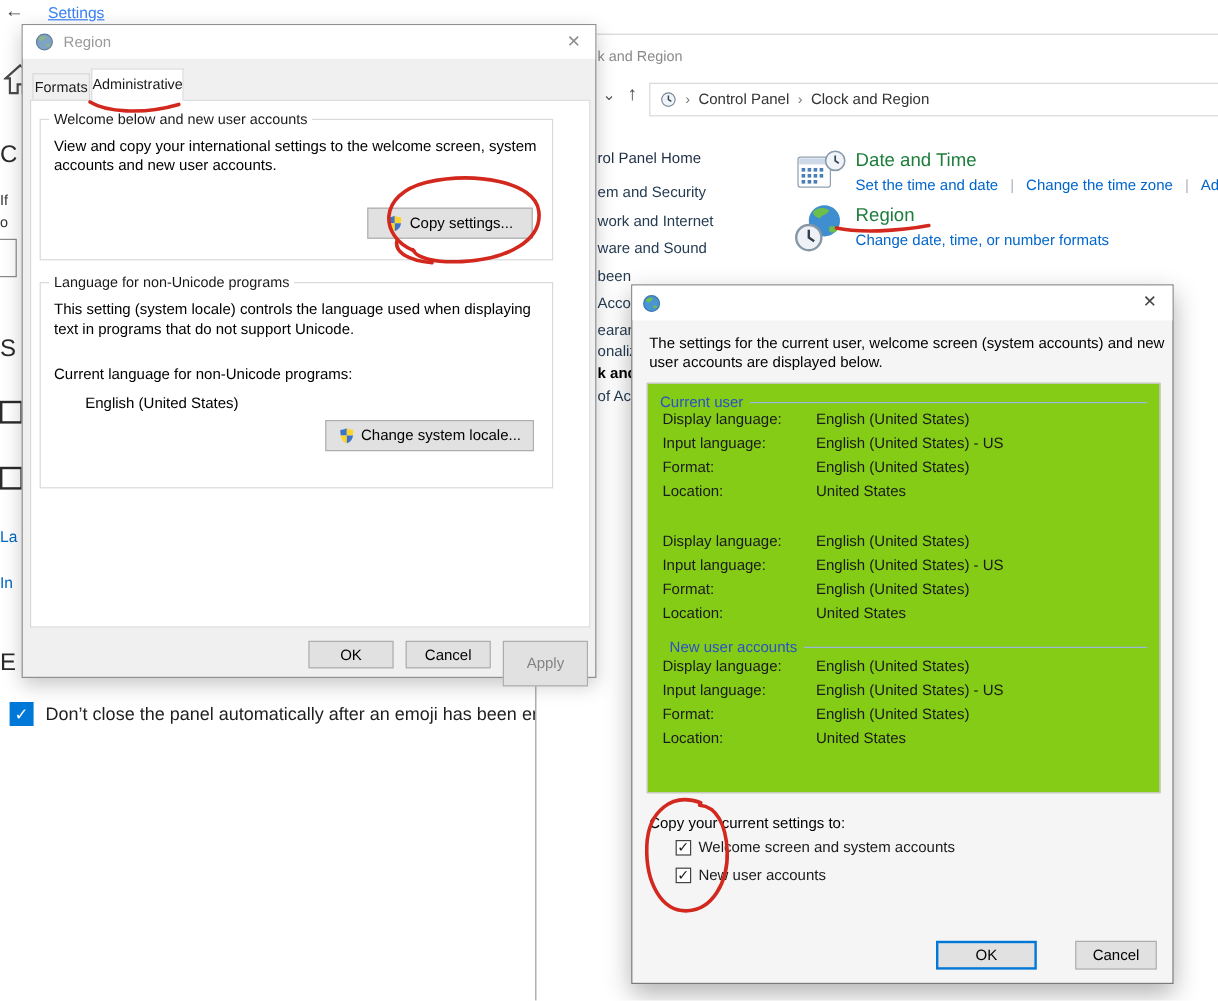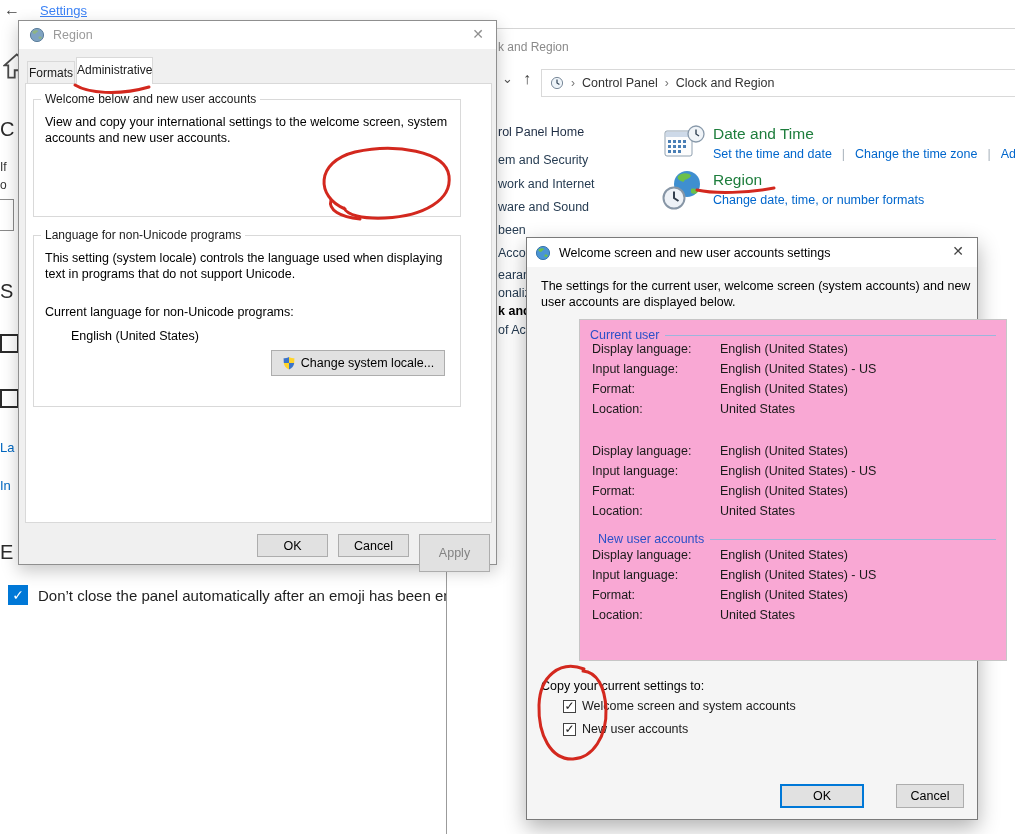--- a/index.html
+++ b/index.html
@@ -57,21 +57,21 @@
   .win-btn { position:absolute; background:#e1e1e1; border:1px solid #adadad; font-size:12.5px; color:#000;
     display:flex; align-items:center; justify-content:center; gap:5px; cursor:pointer;
     font-family:"Liberation Sans", sans-serif; }
   .win-btn.disabled { color:#838383; }
   .win-btn.default { border:2px solid #0078d7; }
 
   
   #copy-dlg { left:526px; top:237px; width:452px; height:583px; background:#f5f5f5;
     border:1px solid #7a7a7a; box-shadow:0 8px 20px rgba(0,0,0,.3); z-index:4; }
   #copy-dlg .dlg-titlebar { height:29px; }
-  .info-box { left:12px; top:81px; width:428px; height:342px; background:#f9a8d4; border:1px solid #c6c6c6;margin-left:40px; }
+  .info-box { left:12px; top:81px; width:428px; height:342px; background:#84cc16; border:1px solid #c6c6c6; }
   .sec-head { position:absolute; left:10px; width:406px; display:flex; align-items:center; gap:6px; }
   .sec-label { font-size:12.5px; color:#2b50c8; white-space:nowrap; }
   .sec-line { flex:1; height:1px; background:#9cb6dc; }
   .info-label { position:absolute; left:12px; font-size:12.5px; color:#1a1a1a; }
   .info-value { position:absolute; left:140px; font-size:12.5px; color:#1a1a1a; }
   .cb { position:absolute; width:13px; height:13px; border:1px solid #424242; background:#fff;
     font-size:12px; line-height:11px; text-align:center; color:#1a1a1a; cursor:pointer; }
   .cb-label { position:absolute; font-size:12.5px; color:#1a1a1a; }
 
   
@@ -180,20 +180,29 @@
       <span class="dlg-close" style="right:12px;color:#8f8f8f">✕</span>
     </div>
 
     <div class="tab tab-inactive">Formats</div>
     <div class="tab tab-active">Administrative</div>
     <div class="abs tab-page"></div>
 
     <div class="groupbox" style="left:14px;top:78px;width:428px;height:118px"></div>
     <div class="grouplabel" style="left:22px;top:71px">Welcome below and new user accounts</div>
     <div class="body-text" style="left:26px;top:93px;width:406px">View and copy your international settings to the welcome screen, system accounts and new user accounts.</div>
+    <div class="win-btn" style="left:287px;top:152px;width:138px;height:26px">
+      <svg width="14" height="14" viewBox="0 0 16 16">
+        <path d="M8 1C5.5 2.2 3.5 2.6 1.8 2.6L2.1 8H8z" fill="#3b74c9"></path>
+        <path d="M8 1c2.5 1.2 4.5 1.6 6.2 1.6L13.9 8H8z" fill="#ffd42a"></path>
+        <path d="M2.1 8c.4 3.4 2 5.9 5.9 7.4V8z" fill="#ffd42a"></path>
+        <path d="M13.9 8c-.4 3.4-2 5.9-5.9 7.4V8z" fill="#3b74c9"></path>
+      </svg>
+      <span>Copy settings...</span>
+    </div>
 
     <div class="groupbox" style="left:14px;top:214px;width:428px;height:172px"></div>
     <div class="grouplabel" style="left:22px;top:207px">Language for non-Unicode programs</div>
     <div class="body-text" style="left:26px;top:283px">Current language for non-Unicode programs:</div>
     <div class="body-text" style="left:26px;top:229px;width:406px">This setting (system locale) controls the language used when displaying text in programs that do not support Unicode.</div>
     <div class="body-text" style="left:52px;top:307px">English (United States)</div>
     <div class="win-btn" style="left:252px;top:329px;width:174px;height:26px">
       <svg width="14" height="14" viewBox="0 0 16 16">
         <path d="M8 1C5.5 2.2 3.5 2.6 1.8 2.6L2.1 8H8z" fill="#3b74c9"></path>
         <path d="M8 1c2.5 1.2 4.5 1.6 6.2 1.6L13.9 8H8z" fill="#ffd42a"></path>
@@ -208,21 +217,20 @@
     <div class="win-btn disabled" style="left:400px;top:513px;width:71px;height:38px">Apply</div>
   </div>
 
   <div id="copy-dlg" class="abs">
     <div class="abs dlg-titlebar">
       <svg style="margin-left:8px" width="16" height="16" viewBox="0 0 16 16">
         <circle cx="8" cy="8" r="6.6" fill="#4a94d4" stroke="#3a77ad"></circle>
         <path d="M3.5 4.5c1.8-1.6 4.4-1.8 5.8-.4-1.2 1.9-2.5 1.4-3.1 3-1.6-.4-3.2-1.3-2.7-2.6z" fill="#6cc04a"></path>
         <path d="M9.5 9.8c1.5-.5 2.9 0 3.3.9-.9 1.5-2.4 1.5-3.3.6z" fill="#6cc04a"></path>
       </svg>
-      <span class="dlg-title-active">Welcome screen and new user accounts settings</span>
       <span class="dlg-close" style="right:13px;color:#444">✕</span>
     </div>
 
     <div class="body-text" style="left:14px;top:40px;width:430px">The settings for the current user, welcome screen (system accounts) and new user accounts are displayed below.</div>
 
     <div class="abs info-box">
 
       <div class="sec-head" style="top:8px">
         <span class="sec-label">Current user</span>
           <span class="sec-line"></span>

